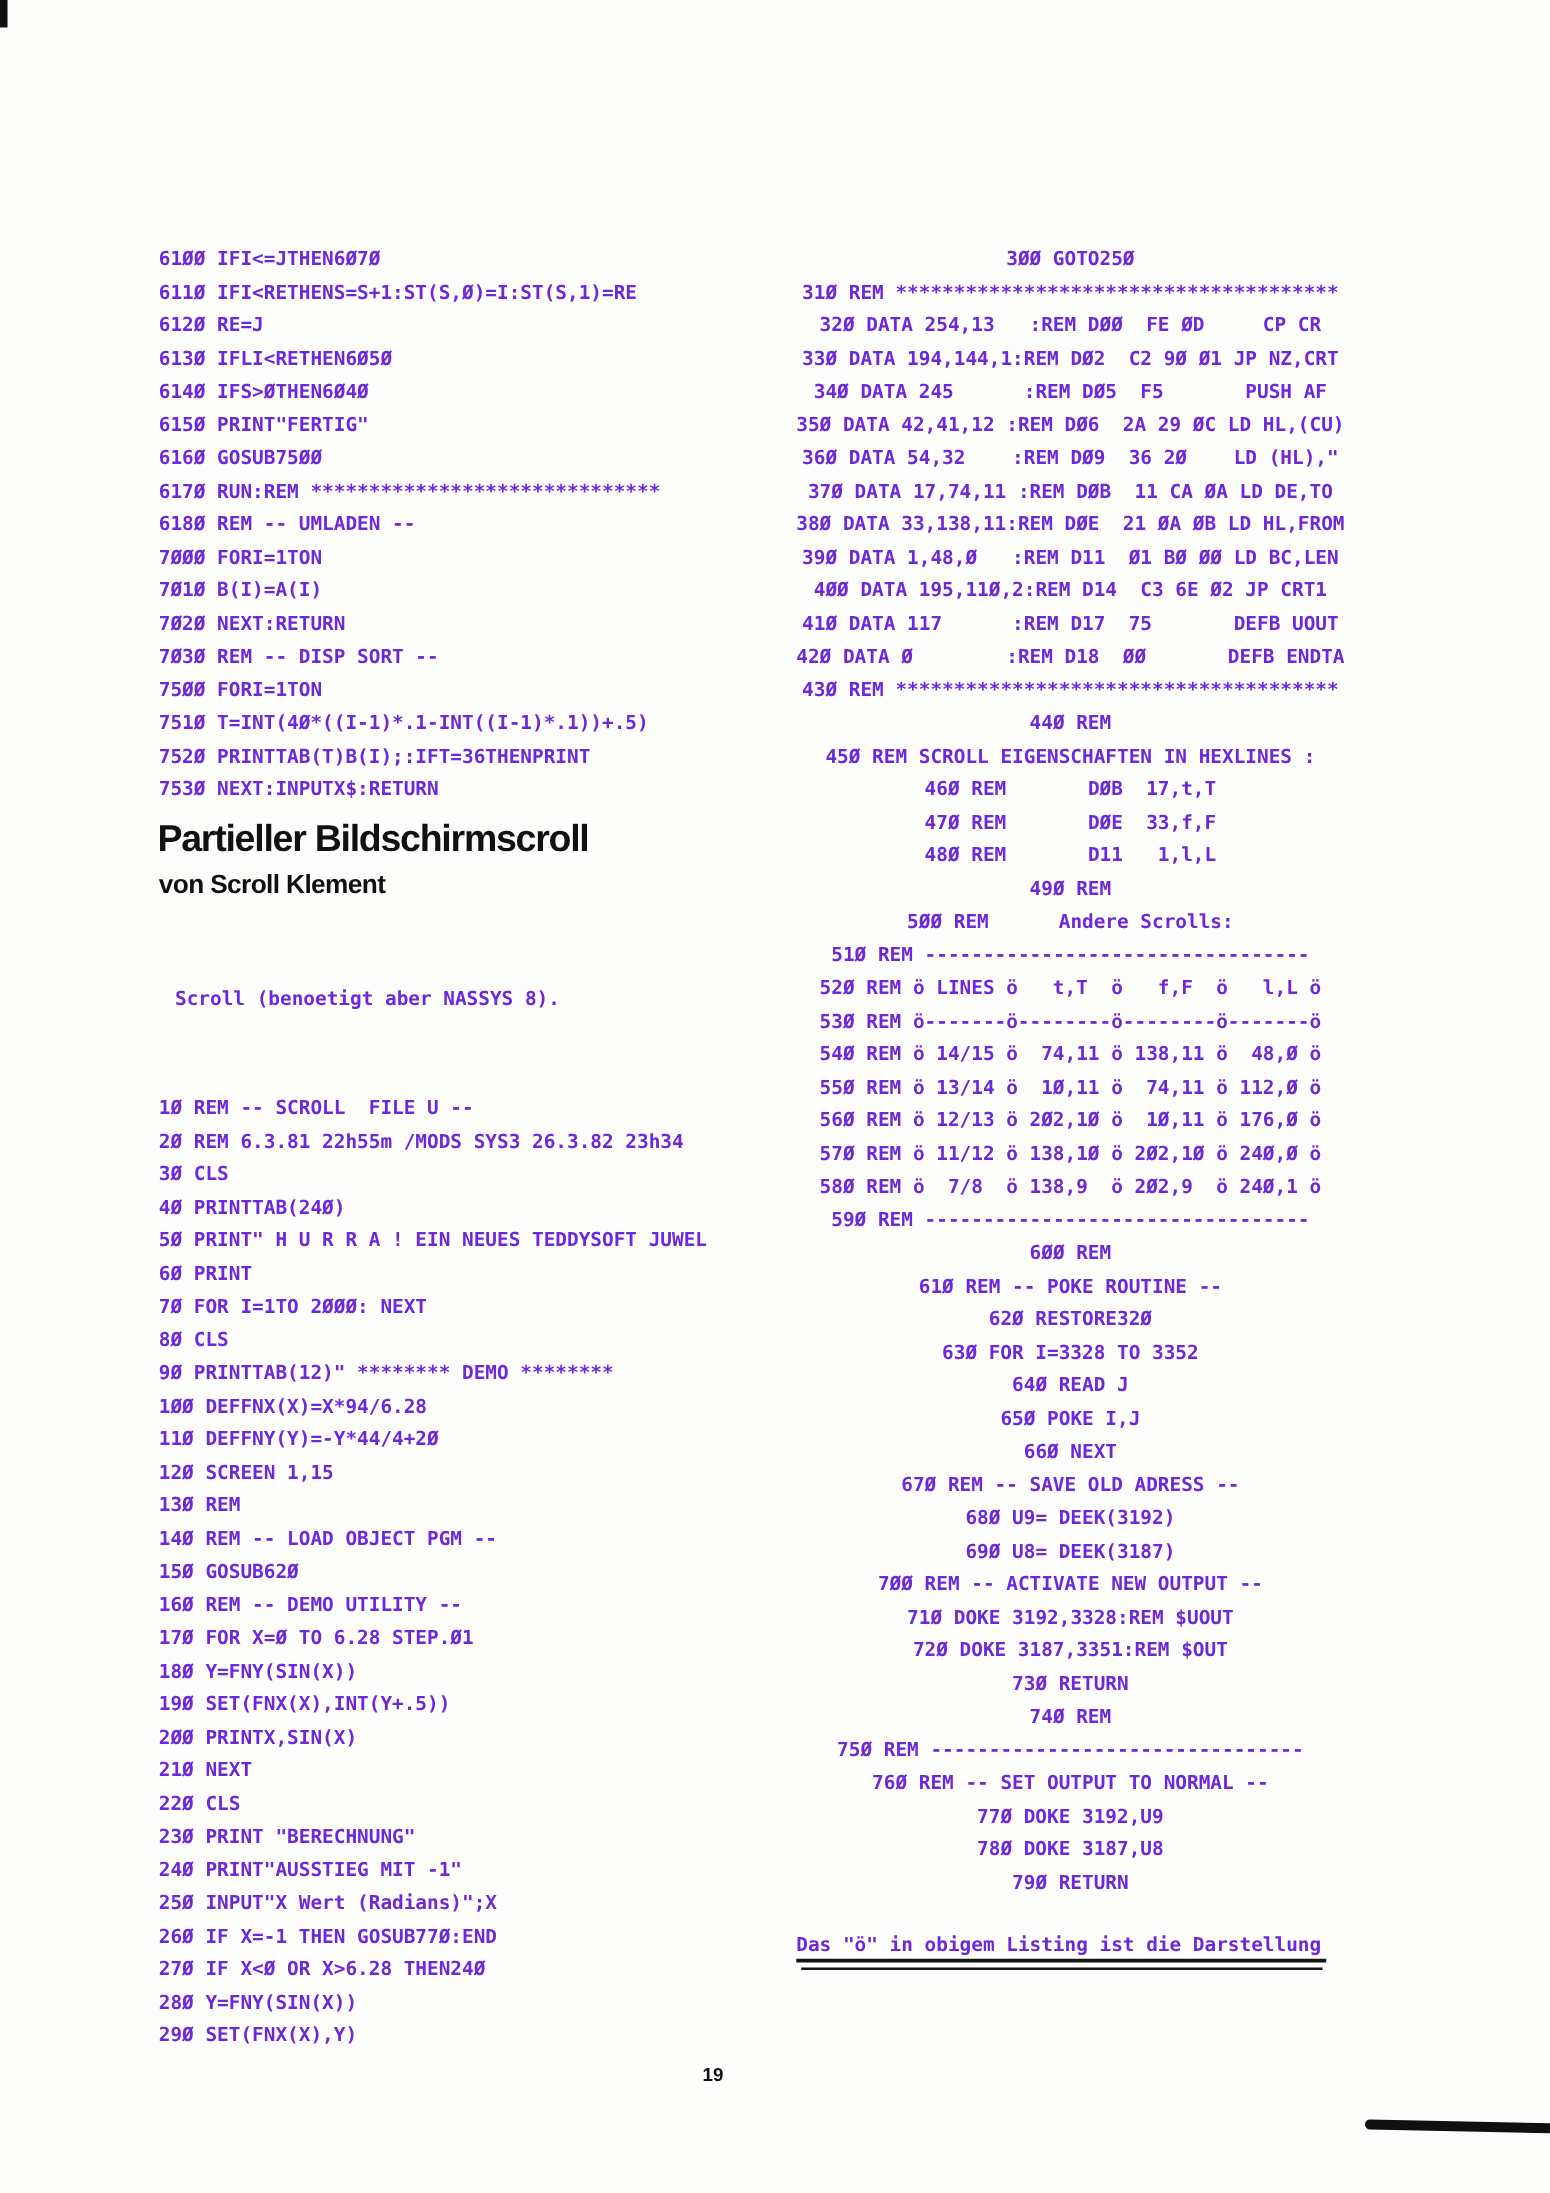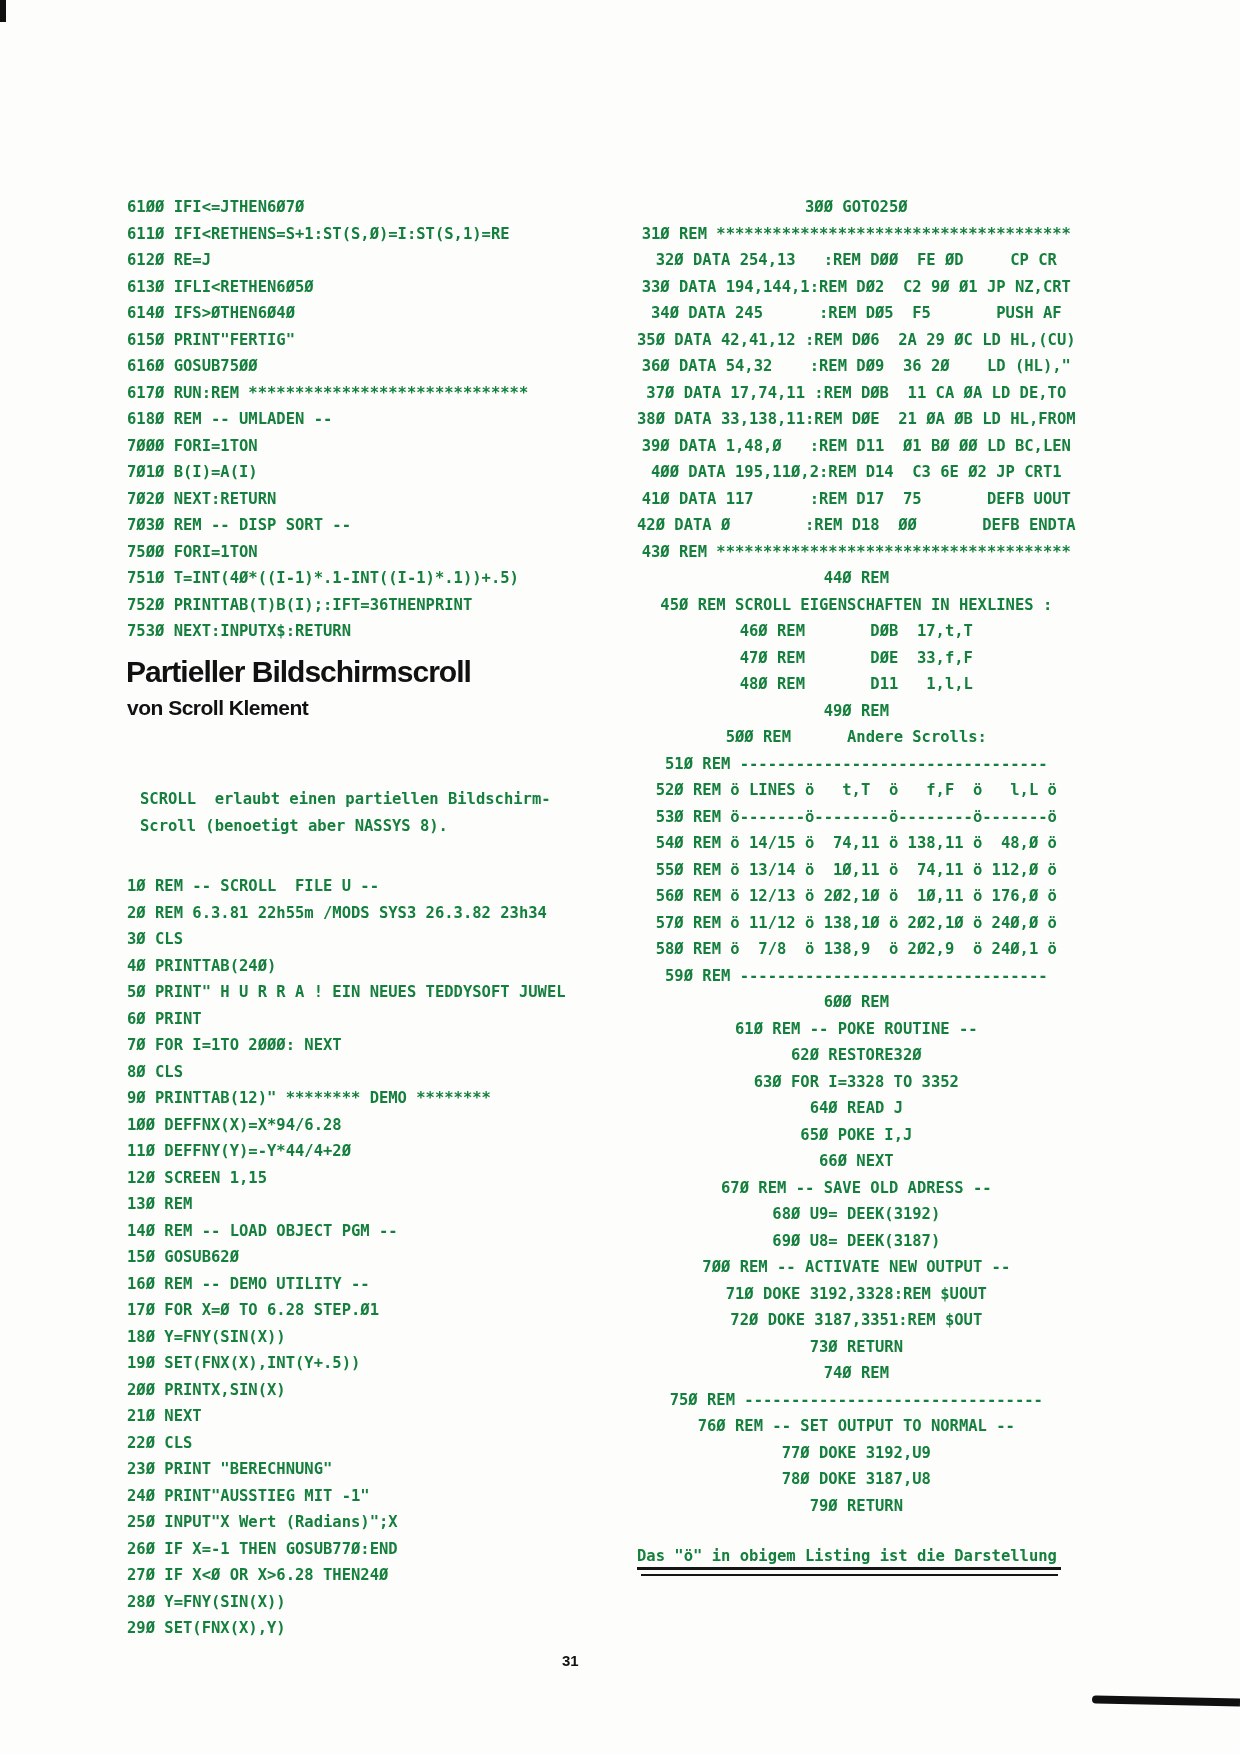--- a/index.html
+++ b/index.html
@@ -5,21 +5,21 @@
   html,body{margin:0;padding:0;}
   body{
     width:1240px;height:1754px;position:relative;
     background:#fdfdfb;overflow:hidden;
     font-family:"DejaVu Sans Mono",monospace;
   }
   .code{
     position:absolute;
     font-family:"DejaVu Sans Mono",monospace;
     font-size:15.5px;line-height:26.5px;
-    font-weight:bold;color:#15803d;
+    font-weight:bold;color:#6d28d9;
     white-space:pre;letter-spacing:0px;
   }
   .code-line{white-space:pre;}
   .article-title{
     position:absolute;left:126px;top:655px;
     font-family:Liberation Sans, sans-serif;
     font-weight:bold;font-size:30px;letter-spacing:-1px;
     color:#111;
   }
   .article-byline{
@@ -42,34 +42,34 @@
 <body>
 
 <div class="code" style="left:127px;top:141px;">
   <div class="code-line">61ØØ IFI&lt;=JTHEN6Ø7Ø</div><div class="code-line">611Ø IFI&lt;RETHENS=S+1:ST(S,Ø)=I:ST(S,1)=RE</div><div class="code-line">612Ø RE=J</div><div class="code-line">613Ø IFLI&lt;RETHEN6Ø5Ø</div><div class="code-line">614Ø IFS&gt;ØTHEN6Ø4Ø</div><div class="code-line">615Ø PRINT"FERTIG"</div><div class="code-line">616Ø GOSUB75ØØ</div><div class="code-line">617Ø RUN:REM ******************************</div><div class="code-line">618Ø REM -- UMLADEN --</div><div class="code-line">7ØØØ FORI=1TON</div><div class="code-line">7Ø1Ø B(I)=A(I)</div><div class="code-line">7Ø2Ø NEXT:RETURN</div><div class="code-line">7Ø3Ø REM -- DISP SORT --</div><div class="code-line">75ØØ FORI=1TON</div><div class="code-line">751Ø T=INT(4Ø*((I-1)*.1-INT((I-1)*.1))+.5)</div><div class="code-line">752Ø PRINTTAB(T)B(I);:IFT=36THENPRINT</div><div class="code-line">753Ø NEXT:INPUTX$:RETURN</div>
 </div>
 
 <div class="article-title">Partieller Bildschirmscroll</div>
 <div class="article-byline">von Scroll Klement</div>
 
 <div class="code intro">
-  <div class="code-line">SCROLL  erlaubt einen partiellen Bildschirm-</div><div class="code-line">Scroll (benoetigt aber NASSYS 8).</div>
+  <div class="code-line">Scroll (benoetigt aber NASSYS 8).</div>
 </div>
 
 <div class="code" style="left:127px;top:820px;">
   <div class="code-line">1Ø REM -- SCROLL  FILE U --</div><div class="code-line">2Ø REM 6.3.81 22h55m /MODS SYS3 26.3.82 23h34</div><div class="code-line">3Ø CLS</div><div class="code-line">4Ø PRINTTAB(24Ø)</div><div class="code-line">5Ø PRINT" H U R R A ! EIN NEUES TEDDYSOFT JUWEL</div><div class="code-line">6Ø PRINT</div><div class="code-line">7Ø FOR I=1TO 2ØØØ: NEXT</div><div class="code-line">8Ø CLS</div><div class="code-line">9Ø PRINTTAB(12)" ******** DEMO ********</div><div class="code-line">1ØØ DEFFNX(X)=X*94/6.28</div><div class="code-line">11Ø DEFFNY(Y)=-Y*44/4+2Ø</div><div class="code-line">12Ø SCREEN 1,15</div><div class="code-line">13Ø REM</div><div class="code-line">14Ø REM -- LOAD OBJECT PGM --</div><div class="code-line">15Ø GOSUB62Ø</div><div class="code-line">16Ø REM -- DEMO UTILITY --</div><div class="code-line">17Ø FOR X=Ø TO 6.28 STEP.Ø1</div><div class="code-line">18Ø Y=FNY(SIN(X))</div><div class="code-line">19Ø SET(FNX(X),INT(Y+.5))</div><div class="code-line">2ØØ PRINTX,SIN(X)</div><div class="code-line">21Ø NEXT</div><div class="code-line">22Ø CLS</div><div class="code-line">23Ø PRINT "BERECHNUNG"</div><div class="code-line">24Ø PRINT"AUSSTIEG MIT -1"</div><div class="code-line">25Ø INPUT"X Wert (Radians)";X</div><div class="code-line">26Ø IF X=-1 THEN GOSUB77Ø:END</div><div class="code-line">27Ø IF X&lt;Ø OR X&gt;6.28 THEN24Ø</div><div class="code-line">28Ø Y=FNY(SIN(X))</div><div class="code-line">29Ø SET(FNX(X),Y)</div>
 </div>
 
 <div class="code" style="left:637px;top:141px;text-align:center;">
   <div class="code-line">3ØØ GOTO25Ø</div><div class="code-line">31Ø REM **************************************</div><div class="code-line">32Ø DATA 254,13   :REM DØØ  FE ØD     CP CR</div><div class="code-line">33Ø DATA 194,144,1:REM DØ2  C2 9Ø Ø1 JP NZ,CRT</div><div class="code-line">34Ø DATA 245      :REM DØ5  F5       PUSH AF</div><div class="code-line">35Ø DATA 42,41,12 :REM DØ6  2A 29 ØC LD HL,(CU)</div><div class="code-line">36Ø DATA 54,32    :REM DØ9  36 2Ø    LD (HL),"</div><div class="code-line">37Ø DATA 17,74,11 :REM DØB  11 CA ØA LD DE,TO</div><div class="code-line">38Ø DATA 33,138,11:REM DØE  21 ØA ØB LD HL,FROM</div><div class="code-line">39Ø DATA 1,48,Ø   :REM D11  Ø1 BØ ØØ LD BC,LEN</div><div class="code-line">4ØØ DATA 195,11Ø,2:REM D14  C3 6E Ø2 JP CRT1</div><div class="code-line">41Ø DATA 117      :REM D17  75       DEFB UOUT</div><div class="code-line">42Ø DATA Ø        :REM D18  ØØ       DEFB ENDTA</div><div class="code-line">43Ø REM **************************************</div><div class="code-line">44Ø REM</div><div class="code-line">45Ø REM SCROLL EIGENSCHAFTEN IN HEXLINES :</div><div class="code-line">46Ø REM       DØB  17,t,T</div><div class="code-line">47Ø REM       DØE  33,f,F</div><div class="code-line">48Ø REM       D11   1,l,L</div><div class="code-line">49Ø REM</div><div class="code-line">5ØØ REM      Andere Scrolls:</div><div class="code-line">51Ø REM ---------------------------------</div><div class="code-line">52Ø REM ö LINES ö   t,T  ö   f,F  ö   l,L ö</div><div class="code-line">53Ø REM ö-------ö--------ö--------ö-------ö</div><div class="code-line">54Ø REM ö 14/15 ö  74,11 ö 138,11 ö  48,Ø ö</div><div class="code-line">55Ø REM ö 13/14 ö  1Ø,11 ö  74,11 ö 112,Ø ö</div><div class="code-line">56Ø REM ö 12/13 ö 2Ø2,1Ø ö  1Ø,11 ö 176,Ø ö</div><div class="code-line">57Ø REM ö 11/12 ö 138,1Ø ö 2Ø2,1Ø ö 24Ø,Ø ö</div><div class="code-line">58Ø REM ö  7/8  ö 138,9  ö 2Ø2,9  ö 24Ø,1 ö</div><div class="code-line">59Ø REM ---------------------------------</div><div class="code-line">6ØØ REM</div><div class="code-line">61Ø REM -- POKE ROUTINE --</div><div class="code-line">62Ø RESTORE32Ø</div><div class="code-line">63Ø FOR I=3328 TO 3352</div><div class="code-line">64Ø READ J</div><div class="code-line">65Ø POKE I,J</div><div class="code-line">66Ø NEXT</div><div class="code-line">67Ø REM -- SAVE OLD ADRESS --</div><div class="code-line">68Ø U9= DEEK(3192)</div><div class="code-line">69Ø U8= DEEK(3187)</div><div class="code-line">7ØØ REM -- ACTIVATE NEW OUTPUT --</div><div class="code-line">71Ø DOKE 3192,3328:REM $UOUT</div><div class="code-line">72Ø DOKE 3187,3351:REM $OUT</div><div class="code-line">73Ø RETURN</div><div class="code-line">74Ø REM</div><div class="code-line">75Ø REM --------------------------------</div><div class="code-line">76Ø REM -- SET OUTPUT TO NORMAL --</div><div class="code-line">77Ø DOKE 3192,U9</div><div class="code-line">78Ø DOKE 3187,U8</div><div class="code-line">79Ø RETURN</div>
 </div>
 
 <div class="code footnote">
   <div class="code-line">Das "ö" in obigem Listing ist die Darstellung</div>
 </div>
 
 <div class="rule" style="left:637px;top:1567px;width:424px;height:3px;"></div>
 <div class="rule" style="left:641px;top:1574px;width:417px;height:2px;"></div>
 
-<div class="page-number">31</div>
+<div class="page-number">19</div>
 
 <div class="artifact" style="left:0;top:0;width:6px;height:22px;"></div>
 <div class="artifact" style="left:1092px;top:1697px;width:148px;height:8px;transform:rotate(1.2deg);border-radius:4px 0 0 4px;"></div>
 
 </body></html>

